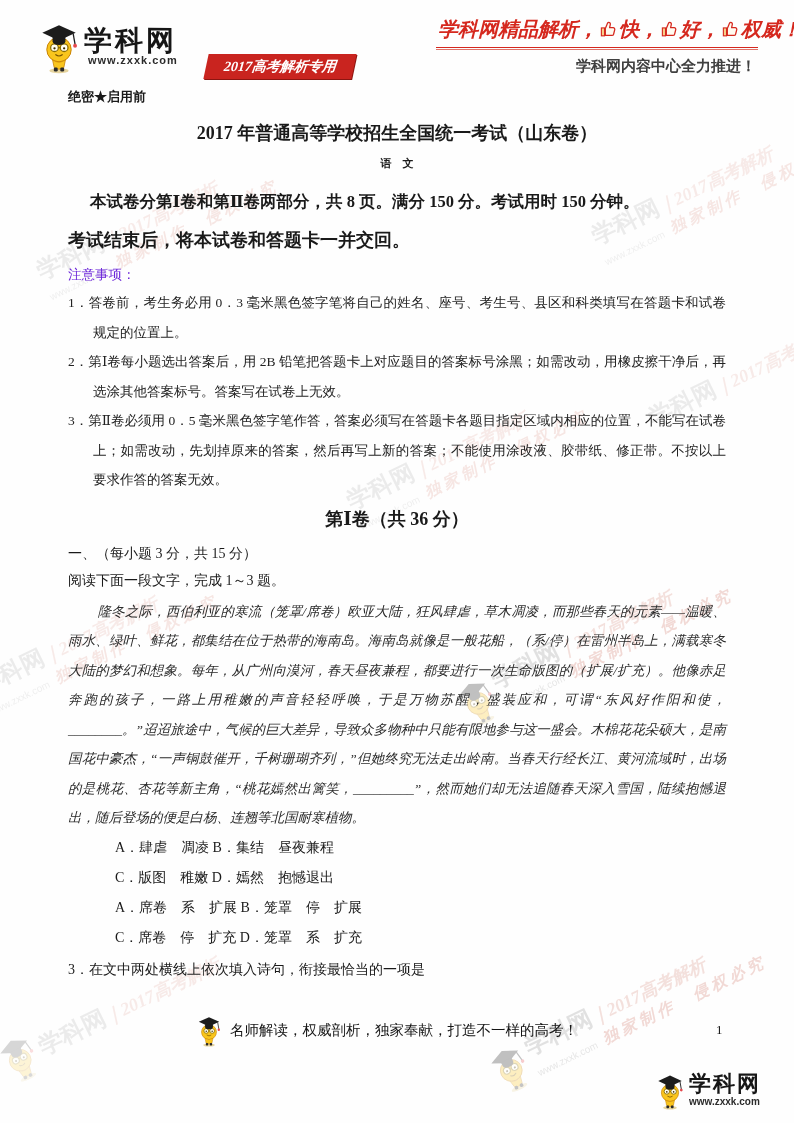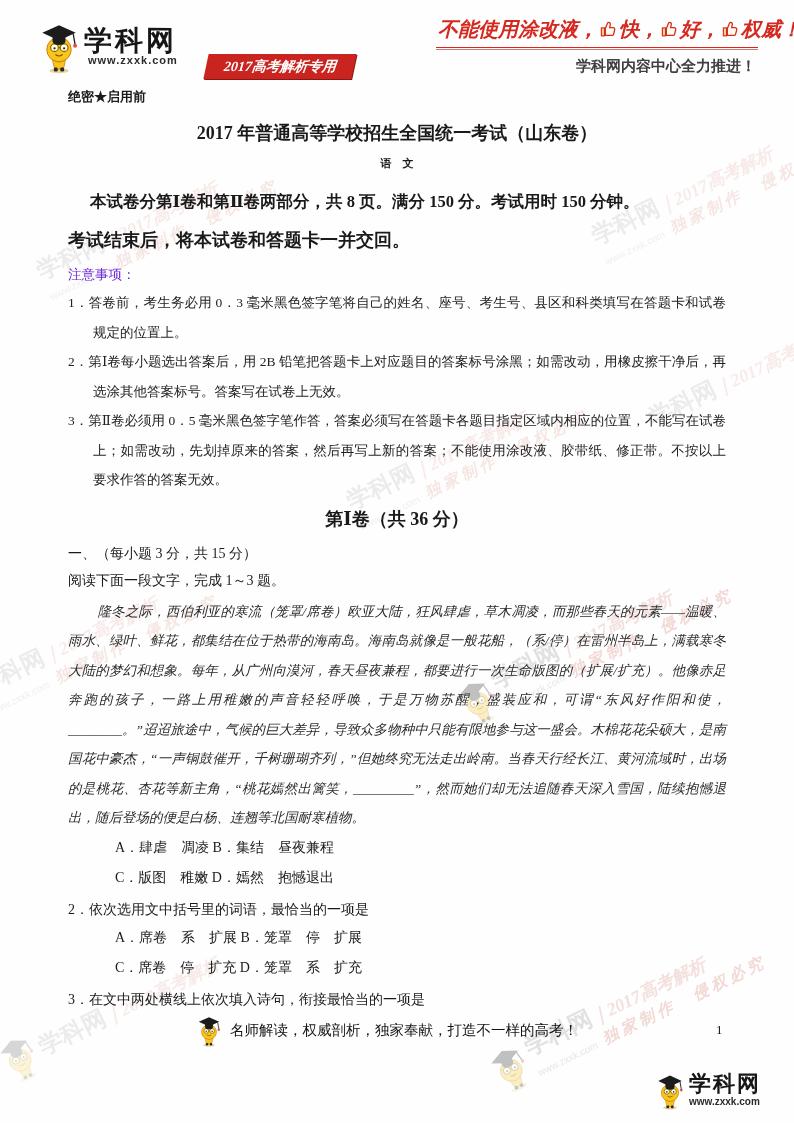--- a/index.html
+++ b/index.html
@@ -151,21 +151,21 @@
         <use href="#mascot"></use>
       </svg>
     <span class="wordmark">学科网</span>
     <span class="url">www.zxxk.com</span>
     <div class="banner">
       <span>2017高考解析专用</span>
     </div>
   </div>
 
   <div class="top-slogan">
-    <span>不能使用涂改液，</span><svg class="thumb">
+    <span>学科网精品解析，</span><svg class="thumb">
         <use href="#thumb"></use>
       </svg><span>快，</span><svg class="thumb">
         <use href="#thumb"></use>
       </svg><span>好，</span><svg class="thumb">
         <use href="#thumb"></use>
       </svg><span>权威！</span>
   </div>
   <div class="top-rule"></div>
   <div class="sub-slogan">学科网内容中心全力推进！</div>
 
@@ -182,21 +182,20 @@
       <li>3．第Ⅱ卷必须用 0．5 毫米黑色签字笔作答，答案必须写在答题卡各题目指定区域内相应的位置，不能写在试卷上；如需改动，先划掉原来的答案，然后再写上新的答案；不能使用涂改液、胶带纸、修正带。不按以上要求作答的答案无效。</li>
     </ul>
     <div class="part-heading">第Ⅰ卷（共 36 分）</div>
     <div class="section-line">一、（每小题 3 分，共 15 分）</div>
     <div class="reading-line">阅读下面一段文字，完成 1～3 题。</div>
     <div class="passage">隆冬之际，西伯利亚的寒流（笼罩/席卷）欧亚大陆，狂风肆虐，草木凋凌，而那些春天的元素——温暖、雨水、绿叶、鲜花，都集结在位于热带的海南岛。海南岛就像是一般花船，（系/停）在雷州半岛上，满载寒冬大陆的梦幻和想象。每年，从广州向漠河，春天昼夜兼程，都要进行一次生命版图的（扩展/扩充）。他像赤足奔跑的孩子，一路上用稚嫩的声音轻轻呼唤，于是万物苏醒，盛装应和，可谓“东风好作阳和使，________。”迢迢旅途中，气候的巨大差异，导致众多物种中只能有限地参与这一盛会。木棉花花朵硕大，是南国花中豪杰，“一声铜鼓催开，千树珊瑚齐列，”但她终究无法走出岭南。当春天行经长江、黄河流域时，出场的是桃花、杏花等新主角，“桃花嫣然出篱笑，_________”，然而她们却无法追随春天深入雪国，陆续抱憾退出，随后登场的便是白杨、连翘等北国耐寒植物。</div>
 
     <div class="q-options">A．肆虐　凋凌 B．集结　昼夜兼程</div>
     <div class="q-options">C．版图　稚嫩 D．嫣然　抱憾退出</div>
 
-    <div class="q-stem">2．依次选用文中括号里的词语，最恰当的一项是</div>
     <div class="q-options">A．席卷　系　扩展 B．笼罩　停　扩展</div>
     <div class="q-options">C．席卷　停　扩充 D．笼罩　系　扩充</div>
 
     <div class="q-stem">3．在文中两处横线上依次填入诗句，衔接最恰当的一项是</div>
   </div>
 
   <div class="footer-line">
     <svg class="mascot">
         <use href="#mascot"></use>
       </svg>

